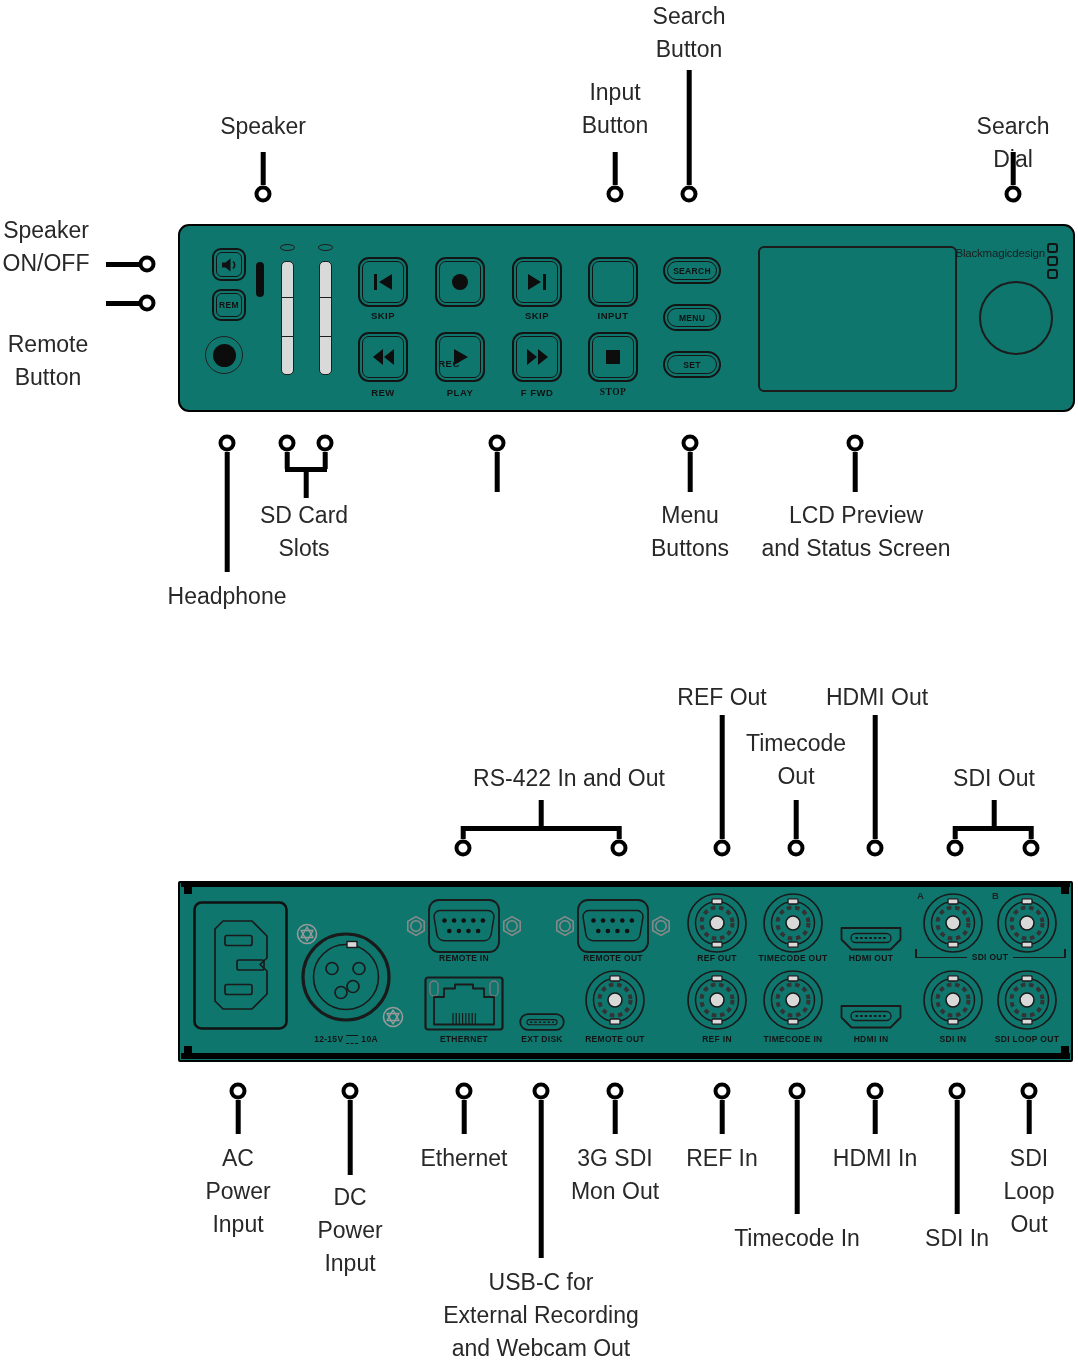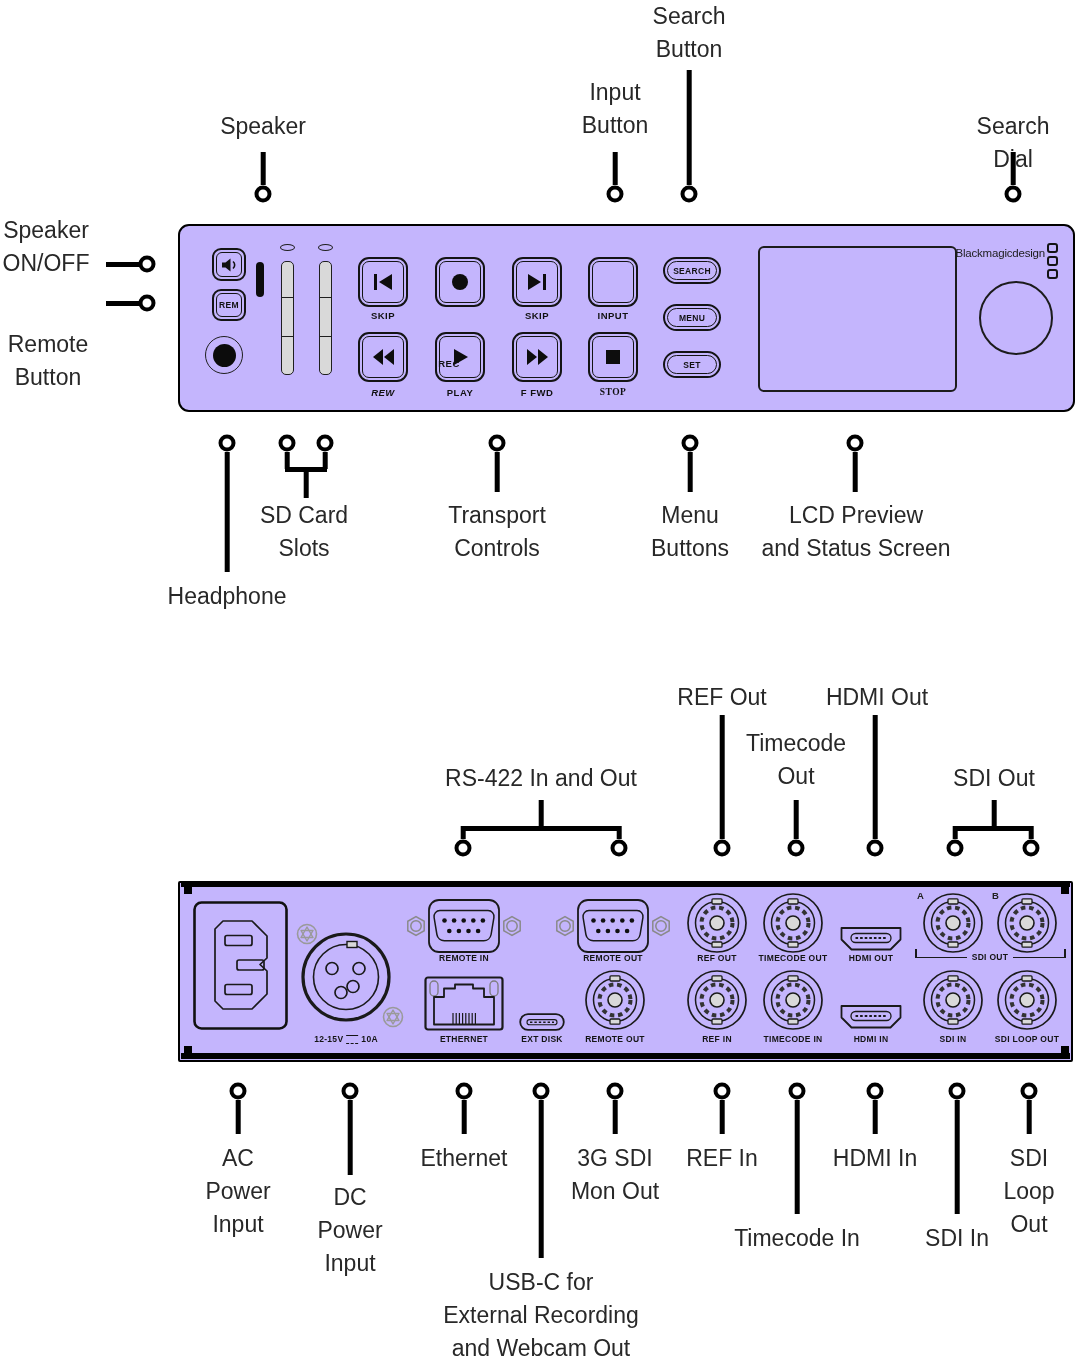--- a/index.html
+++ b/index.html
@@ -6,21 +6,21 @@
   .canvas{position:relative;width:1078px;height:1360px;background:#ffffff;overflow:hidden;
           font-family:"Liberation Sans",sans-serif;color:#282828;}
   
   .co-label{position:absolute;transform:translateX(-50%);text-align:center;
             font-size:23px;line-height:33px;color:#282828;white-space:pre-line;}
   .co-dot{position:absolute;width:9px;height:9px;border:4.6px solid #000;border-radius:50%;
           background:#fff;transform:translate(-50%,-50%);}
   .co-stem{position:absolute;width:4.6px;background:#000;transform:translateX(-50%);}
   .co-h{position:absolute;height:4.6px;background:#000;}
   
-  .panel{position:absolute;background:#c4b5fd;border:2.5px solid #000;box-sizing:border-box;}
+  .panel{position:absolute;background:#0f766e;border:2.5px solid #000;box-sizing:border-box;}
   .front{border-radius:11px;}
   .rear{border-radius:2px;}
   .band{position:absolute;background:#000;}
   .notch{position:absolute;background:#000;width:8px;height:7px;}
   
   .btn{position:absolute;width:50px;height:50px;border:2.2px solid #141414;border-radius:11px;
        box-sizing:border-box;display:flex;align-items:center;justify-content:center;}
   .btn::before{content:"";position:absolute;inset:2.4px;border:1.4px solid #141414;border-radius:7px;}
   .sbtn{position:absolute;border:2px solid #141414;border-radius:9px;box-sizing:border-box;
         display:flex;align-items:center;justify-content:center;}
@@ -215,21 +215,21 @@
     <svg width="23" height="18" viewBox="0 0 23 18">
       <polygon points="1,1 11,9 1,17" fill="#0d0d0d"></polygon>
         <polygon points="12,1 22,9 12,17" fill="#0d0d0d"></polygon>
     </svg>
   </div>
   <div class="btn" style="left:588px;top:332px;">
     <svg width="14" height="14" viewBox="0 0 14 14">
         <rect x="0" y="0" width="14" height="14" fill="#0d0d0d"></rect>
       </svg>
   </div>
-  <div class="t-label" style="left:383px;top:387px;font-style:italic;">REW</div>
+  <div class="t-label" style="left:383px;top:387px;">REW</div>
   <div class="t-label" style="left:460px;top:387px;">PLAY</div>
   <div class="t-label" style="left:537px;top:387px;">F FWD</div>
   <div class="t-label" style="left:613px;top:387px;font-family:Liberation Serif, serif;">STOP</div>
 
   <div class="pill" style="left:663px;top:257px;">
       <span>SEARCH</span>
     </div>
   <div class="pill" style="left:663px;top:304px;">
       <span>MENU</span>
     </div>
@@ -252,34 +252,32 @@
   <div class="co-dot" style="left:325px;top:443px;"></div>
   <div class="co-stem" style="left:287px;top:452px;height:17px;"></div>
   <div class="co-stem" style="left:325px;top:452px;height:17px;"></div>
   <div class="co-h" style="left:285px;top:467px;width:42px;"></div>
   <div class="co-stem" style="left:306px;top:467px;height:31px;"></div>
   <div class="co-label" style="left:304px;top:499px;">SD Card
 Slots</div>
 
   <div class="co-dot" style="left:497px;top:443px;"></div>
   <div class="co-stem" style="left:497px;top:452px;height:40px;"></div>
-  <div class="co-label" style="left:497px;top:499px;">Transport
-Controls</div>
 
   <div class="co-dot" style="left:690px;top:443px;"></div>
   <div class="co-stem" style="left:690px;top:452px;height:40px;"></div>
   <div class="co-label" style="left:690px;top:499px;">Menu
 Buttons</div>
 
   <div class="co-dot" style="left:855px;top:443px;"></div>
   <div class="co-stem" style="left:855px;top:452px;height:40px;"></div>
   <div class="co-label" style="left:856px;top:499px;">LCD Preview
 and Status Screen</div>
 
-  <div class="co-label" style="left:541px;top:762px;">RS-422 In and Out</div>
+  <div class="co-label" style="left:569px;top:762px;">RS-422 In and Out</div>
   <div class="co-stem" style="left:541px;top:800px;height:28px;"></div>
   <div class="co-h" style="left:461px;top:826px;width:160px;"></div>
   <div class="co-stem" style="left:463px;top:826px;height:13px;"></div>
   <div class="co-stem" style="left:619px;top:826px;height:13px;"></div>
   <div class="co-dot" style="left:463px;top:848px;"></div>
   <div class="co-dot" style="left:619px;top:848px;"></div>
 
   <div class="co-label" style="left:722px;top:681px;">REF Out</div>
   <div class="co-stem" style="left:722px;top:715px;height:124px;"></div>
   <div class="co-dot" style="left:722px;top:848px;"></div>

